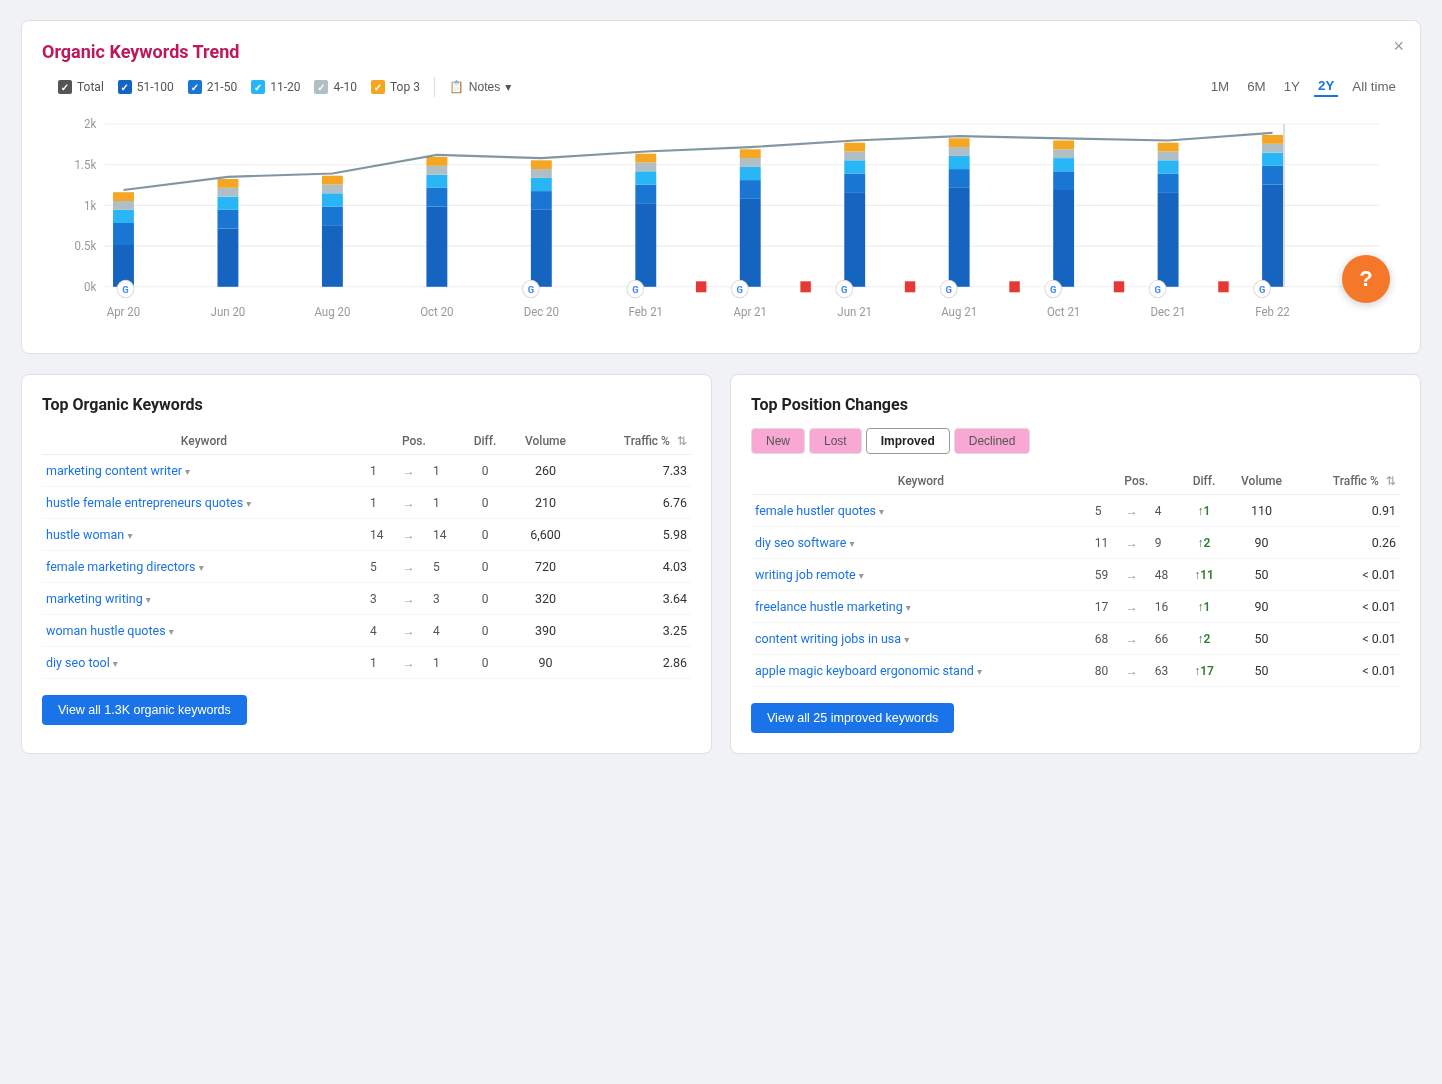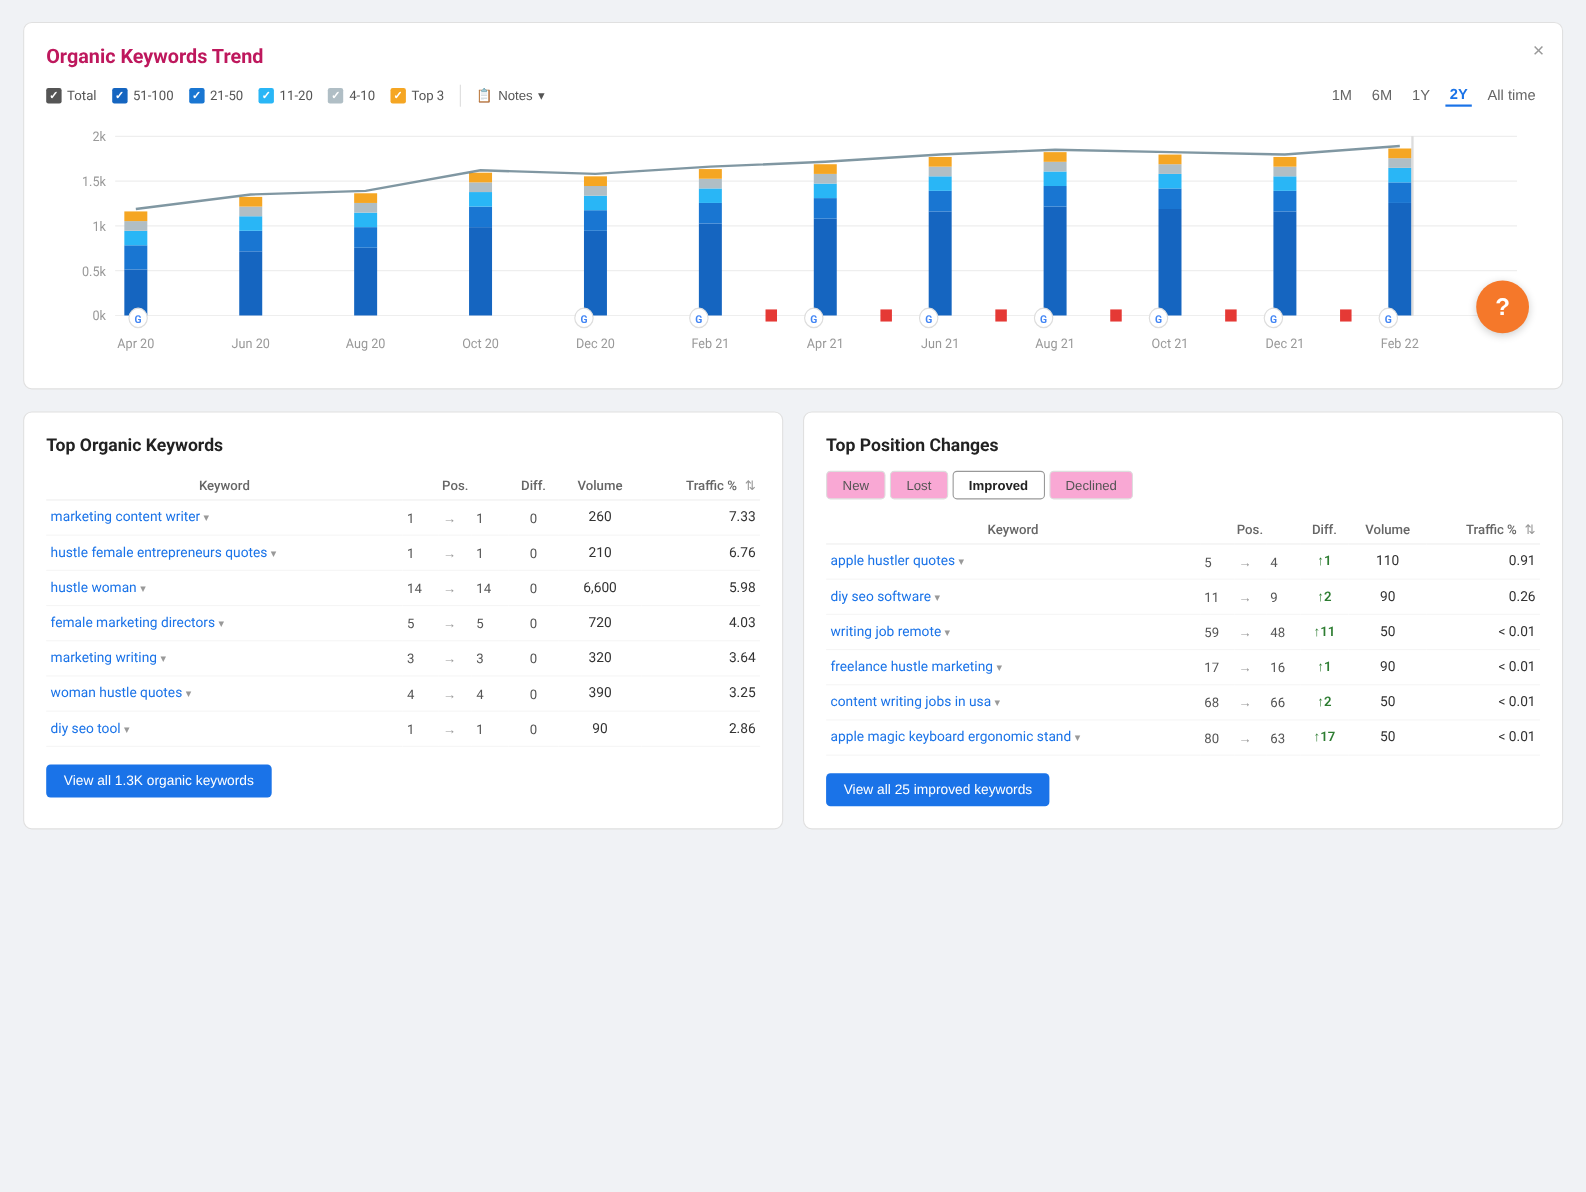--- a/index.html
+++ b/index.html
@@ -28,20 +28,21 @@
       font-size: 18px;
       font-weight: 700;
       color: #be185d;
       margin-bottom: 14px;
     }
     .chart-controls {
       display: flex;
       align-items: flex-end;
       justify-content: space-between;
       margin-bottom: 16px;
+      margin-left: 16px;
     }
     .chart-legend {
       display: flex;
       align-items: center;
       gap: 14px;
       flex-wrap: wrap;
     }
     .legend-item {
       display: flex;
       align-items: center;
@@ -564,21 +565,21 @@
             <th style="text-align:center">Volume</th>
             <th style="text-align:right">
               <span>Traffic %</span>
               <span class="traffic-filter-icon">⇅</span>
             </th>
           </tr>
         </thead>
         <tbody id="position-changes-tbody">
         <tr>
     <td>
-      <a class="kw-link">apple hustler quotes</a>
+      <a class="kw-link">female hustler quotes</a>
       <span class="dropdown-arrow">▾</span>
     </td>
     <td class="pos-num">5</td>
     <td class="arrow-cell">→</td>
     <td class="pos-num">4</td>
     <td style="text-align:center"><span class="diff-up">↑1</span></td>
     <td style="text-align:center">110</td>
     <td style="text-align:right">0.91</td>
   </tr>
             <tr>

